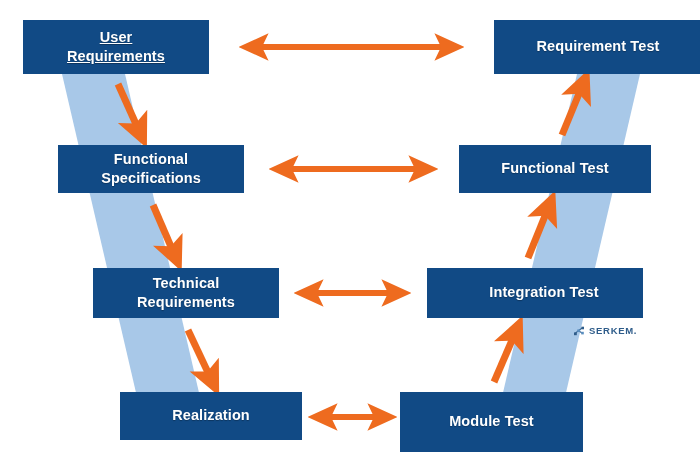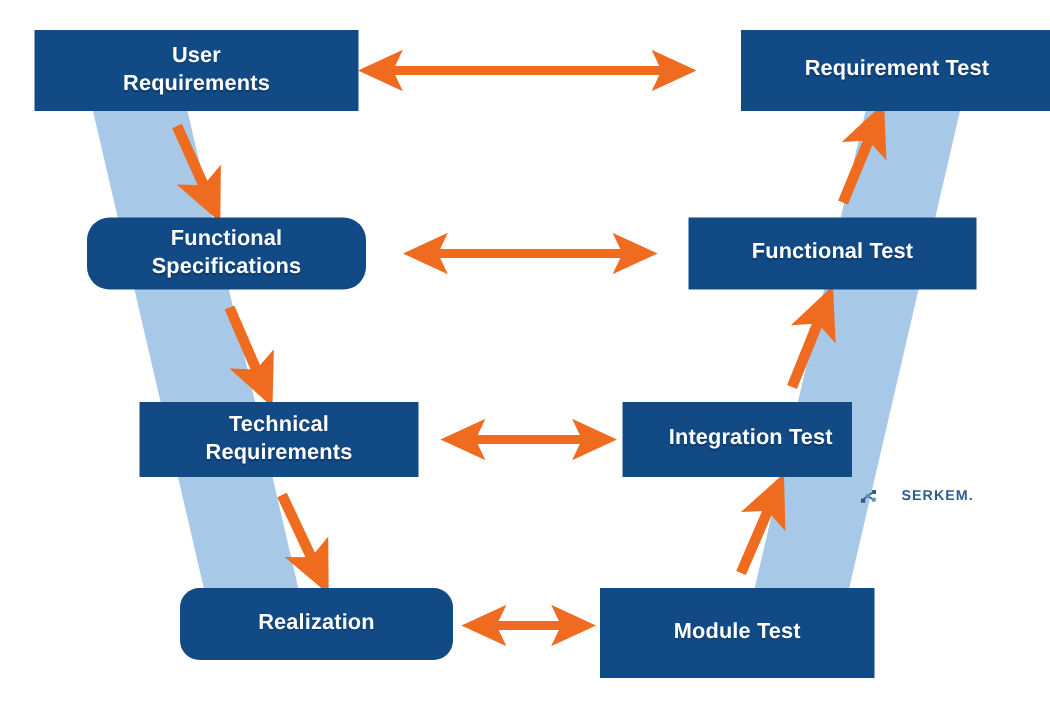--- a/index.html
+++ b/index.html
@@ -38,38 +38,38 @@
     letter-spacing: 0.1px;
     box-sizing: border-box;
     padding: 2px 6px;
     text-shadow: 0 1px 1px rgba(0,0,0,0.28);
   }
   .node-box span {
     display: block;
     width: 100%;
   }
   
-  #box-user-requirements      { left: 23px;  top: 20px;  width: 216px; height: 54px; }
-  #box-functional-specs       { left: 58px;  top: 145px; width: 186px; height: 48px; border-radius: 15px; }
+  #box-user-requirements      { left: 23px;  top: 20px;  width: 186px; height: 54px; text-decoration: underline; }
+  #box-functional-specs       { left: 58px;  top: 145px; width: 186px; height: 48px; }
   #box-technical-requirements { left: 93px;  top: 268px; width: 186px; height: 50px; text-align: center; }
-  #box-realization            { left: 120px; top: 392px; width: 182px; height: 48px; border-radius: 13px; }
+  #box-realization            { left: 120px; top: 392px; width: 182px; height: 48px; }
   
   #box-requirement-test       { left: 494px; top: 20px;  width: 208px; height: 54px; }
   #box-functional-test        { left: 459px; top: 145px; width: 192px; height: 48px; }
-  #box-integration-test       { left: 415px; top: 268px; width: 153px; height: 50px; padding-left: 24px; }
+  #box-integration-test       { left: 427px; top: 268px; width: 216px; height: 50px; padding-left: 24px; }
   #box-module-test            { left: 400px; top: 392px; width: 183px; height: 60px; }
 
   
   #serkem-logo {
     position: absolute;
     left: 574px;
     top: 324px;
     display: flex;
     align-items: center;
-    gap: 15px;
+    gap: 3px;
     height: 14px;
   }
   #serkem-logo .logo-mark {
     width: 12px;
     height: 12px;
     display: block;
   }
   #serkem-logo .logo-word {
     color: #2E5C8A;
     font-size: 9.5px;

